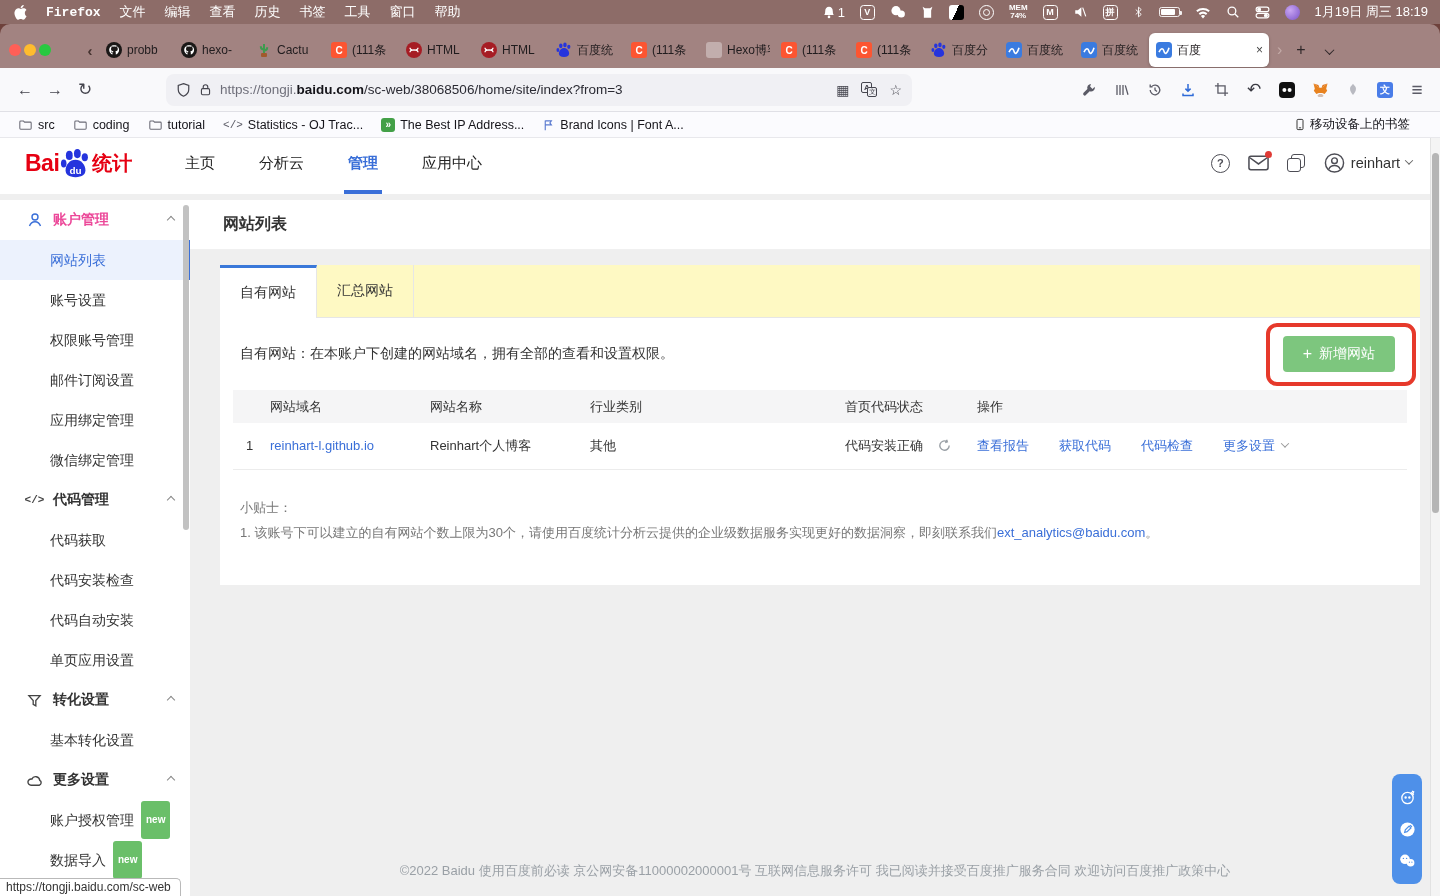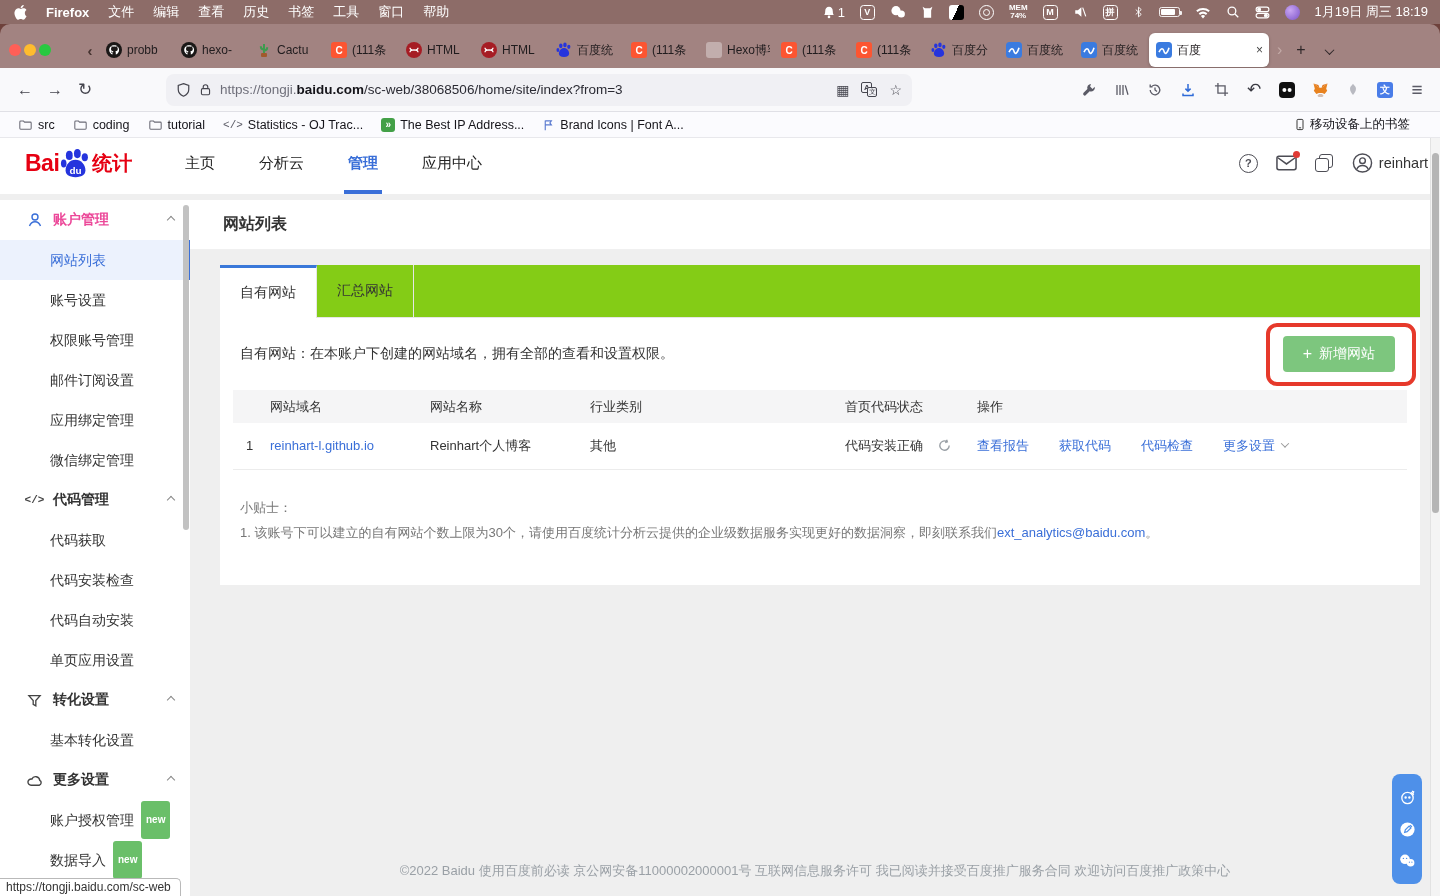--- a/index.html
+++ b/index.html
@@ -3,21 +3,21 @@
 <meta charset="utf-8">
 <style>
   * { margin:0; padding:0; box-sizing:border-box; }
   html,body { width:1440px; height:896px; overflow:hidden; }
   body { font-family:"Liberation Sans","DejaVu Sans",sans-serif; background:#efefef; position:relative; color:#333; }
   .gi::after { content:attr(data-glyph); }
 
   
   .menubar { position:absolute; top:0; left:0; right:0; height:24px; background:#8d6c68; display:flex; align-items:center; color:#fff; font-size:13px; z-index:50; }
   .mb-left { display:flex; align-items:center; gap:19px; padding-left:14px; }
-  .mb-app { font-weight:bold; }
+  .mb-app { font-weight:bold;font-family:Liberation Mono, monospace; }
   .mb-item { white-space:nowrap; }
   .mb-right { margin-left:auto; display:flex; align-items:center; gap:15px; padding-right:12px; }
   .mb-right svg { display:block; }
   .mi { display:inline-flex; align-items:center; justify-content:center; }
   .bell-wrap { display:flex; align-items:center; gap:2px; }
   .sq-ic { width:15px; height:15px; border:1.5px solid #fff; border-radius:3.5px; display:inline-flex; align-items:center; justify-content:center; font-size:9px; font-weight:bold; }
   .ps-ic { width:15px; height:15px; border-radius:3px; background:linear-gradient(115deg,#fff 46%,#000 46%); }
   .cc-ic { width:15px; height:15px; border:1.5px solid #fff; border-radius:50%; display:inline-flex; align-items:center; justify-content:center; }
   .cc-ic::after { content:""; width:5px; height:5px; border:1.5px solid #fff; border-radius:50%; }
   .mem { font-size:8px; line-height:8px; text-align:center; font-weight:bold; }
@@ -83,21 +83,21 @@
   .site-header { position:absolute; top:132px; left:0; right:0; height:62px; background:#fff; display:flex; align-items:center; z-index:4; }
   .logo { display:flex; align-items:center; padding-left:25px; width:160px; }
   .logo-bai { color:#e60012; font-weight:bold; font-size:23px; letter-spacing:-.5px; }
   .logo-paw { width:31px; height:31px; color:#2534dd; margin:0 1px; position:relative; }
   .logo-paw svg { width:31px; height:31px; display:block; }
   .logo-suffix { color:#e60012; font-weight:bold; font-size:20px; }
   .main-nav { display:flex; align-items:center; height:62px; margin-left:3px; }
   .nav-item { position:relative; height:62px; display:flex; align-items:center; padding:0 22px; font-size:15px; color:#222; }
   .nav-item.active { color:#3a6fd8; font-weight:bold; }
   .nav-item.active::after { content:""; position:absolute; left:18px; right:18px; bottom:0; height:4px; background:#3a6fd8; }
-  .hdr-right { margin-left:auto; display:flex; align-items:center; gap:17px; }
+  .hdr-right { margin-left:auto; display:flex; align-items:center; gap:17px; padding-right:28px; }
   .hicon { position:relative; width:21px; height:21px; display:inline-flex; align-items:center; justify-content:center; color:#4d4d55; }
   .hicon svg { display:block; }
   .help-ic { width:19px; height:19px; border:1.5px solid #4d4d55; border-radius:50%; font-size:11px; font-weight:bold; display:inline-flex; align-items:center; justify-content:center; }
   .help-ic::after { content:"?"; }
   .red-dot { position:absolute; top:-2px; right:-3px; width:7px; height:7px; background:#e03a35; border-radius:50%; }
   .copy-ic { position:relative; width:18px; height:18px; }
   .copy-ic::before, .copy-ic::after { content:""; position:absolute; width:12px; height:12px; border:1.6px solid #4d4d55; border-radius:3px; }
   .copy-ic::before { right:0; top:0; } .copy-ic::after { left:0; bottom:0; background:#fff; }
   .user-wrap { display:flex; align-items:center; gap:6px; font-size:14.5px; color:#333; }
   .user-wrap .chev { width:6px; height:6px; color:#666; margin-top:-3px; }
@@ -113,21 +113,21 @@
   .sgroup .chev { margin-left:auto; color:#888; width:6px; height:6px; }
   .sitem { height:40px; line-height:40px; padding-left:50px; color:#333; position:relative; white-space:nowrap; }
   .sitem.selected { background:#ecf2fd; color:#3a6fd8; }
   .sitem.selected::after { content:""; position:absolute; right:0; top:0; bottom:0; width:3px; background:#3a6fd8; }
   .badge-new { display:inline-block; background:#6abf69; color:#fff; font-size:10px; line-height:14px; border-radius:3px; padding:12px 5px; margin-left:7px; vertical-align:2px; font-weight:bold; }
   .side-thumb { position:absolute; right:1px; top:5px; width:6px; height:325px; background:#c2c2c2; border-radius:3px; }
 
   .main { flex:1; position:relative; background:#efefef; overflow:hidden; }
   .title-bar { height:50px; background:#fff; display:flex; align-items:center; padding-left:33px; font-size:16px; font-weight:bold; color:#333; border-bottom:1px solid #f0f0f0; }
   .card { position:absolute; left:30px; right:20px; top:65px; height:320px; background:#fff; }
-  .card-tabs { height:53px; background:#84cc16; border-bottom:1px solid #e6e6e6; display:flex; }
+  .card-tabs { height:53px; background:#fef9c3; border-bottom:1px solid #e6e6e6; display:flex; }
   .ctab { width:97px; display:flex; align-items:center; justify-content:center; font-size:14px; color:#333; border-right:1px solid #e6e6e6; }
   .ctab.active { background:#fff; border-top:3px solid #3a78d9; margin-bottom:-1px; }
   .card-desc { height:72px; display:flex; align-items:center; justify-content:space-between; padding:0 25px 0 20px; font-size:14px; color:#333; }
   .btn-wrap { position:relative;text-align:right; }
   .add-btn { background:#7dc67e; color:#fff; font-size:14px; border-radius:4px; padding:9px 20px; display:flex; align-items:center; gap:7px; white-space:nowrap; }
   .add-btn .plus::after { content:"+"; font-size:16px; line-height:14px; }
   .red-ring { position:absolute; left:-17px; right:-21px; top:-13px; bottom:-14px; border:4px solid #e6392b; border-radius:11px; pointer-events:none; }
   table.site-table { margin:0 13px; width:calc(100% - 26px); border-collapse:collapse; font-size:13px; color:#333; table-layout:fixed; }
   .site-table thead tr { background:#f5f5f6; height:33px; }
   .site-table th { text-align:left; font-weight:normal; color:#333; }

